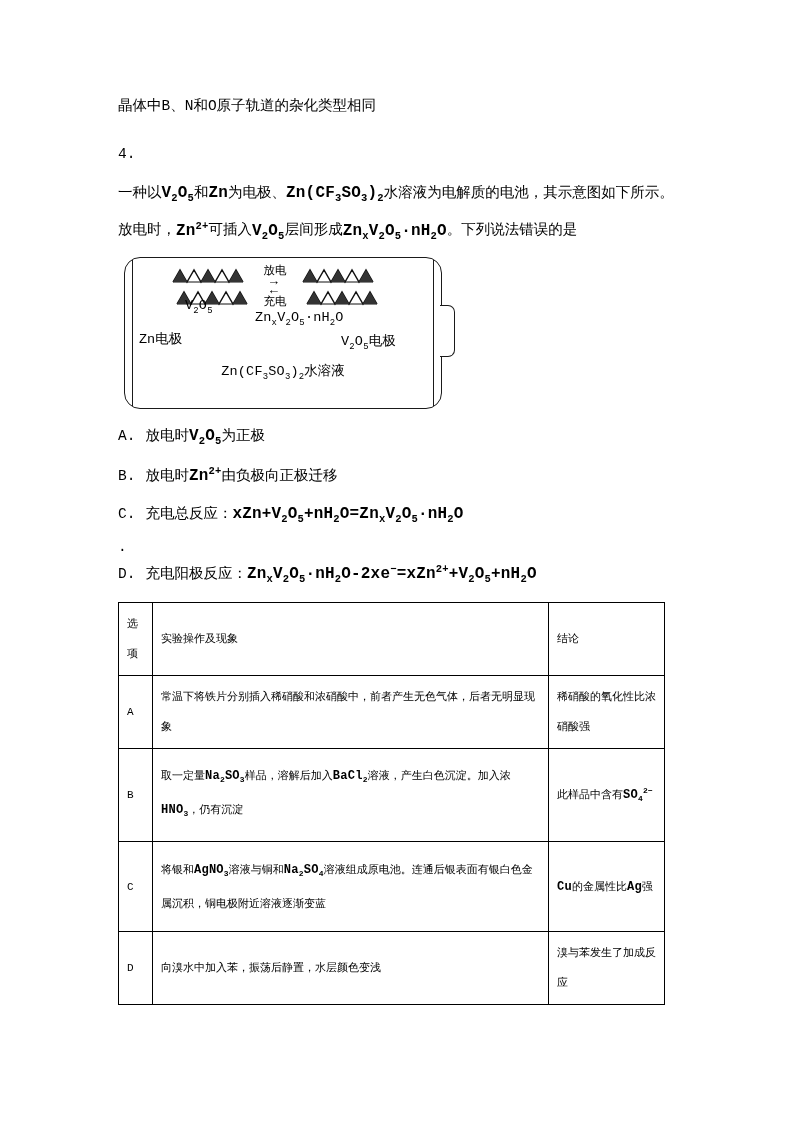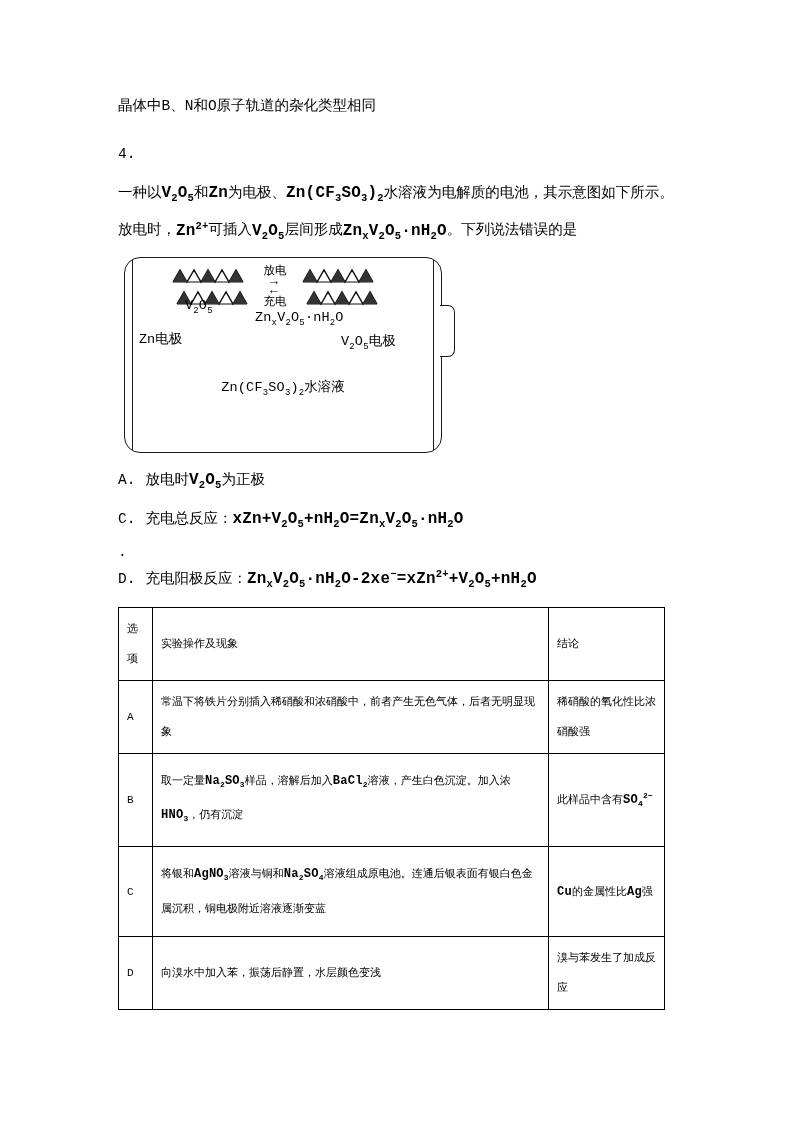--- a/index.html
+++ b/index.html
@@ -14,21 +14,21 @@
   .line { line-height:1.5; margin-bottom:14px; }
   .qnum-line { margin:26px 0 16px; }
   .stem-line { margin-bottom:12px; }
   .formula { font-weight:bold; font-size:1.1em; letter-spacing:.2px; white-space:nowrap; }
   .formula sub,.formula sup { font-size:.66em; }
   .opt-label { margin-right:10px; }
   .period-line { line-height:10px; margin:0 0 10px 0; }
 
   
   .battery {
-    position:relative; width:318px; height:196px; margin:10px 0 16px 6px;
+    position:relative; width:318px; height:152px; margin:10px 0 16px 6px;
     border:1.6px solid #1a1a1a; border-radius:16px; background:#fff;
     font-size:13.5px;
   }
   .battery .formula { font-weight:normal; font-size:1em; }
   .wall { position:absolute; top:2px; bottom:2px; width:0; border-left:1.3px solid #1a1a1a; }
   .wall.left { left:7px; } .wall.right { right:7px; }
   .terminal {
     position:absolute; right:-14px; top:47px; width:15px; height:52px;
     border:1.5px solid #1a1a1a; border-left:none; border-radius:0 7px 7px 0; background:#fff;
   }
@@ -36,21 +36,21 @@
   .crystal.cl { left:46px; top:8px; }
   .crystal.cr { left:176px; top:8px; }
   .cycle { position:absolute; left:124px; top:6px; width:52px; text-align:center;
            font-size:11.5px; line-height:13px; }
   .cyc-arrow { line-height:9px; font-size:13px; letter-spacing:2px; }
   .dlabel { position:absolute; white-space:nowrap; }
   .l-layer { left:60px; top:40px; }
   .r-layer { left:130px; top:52px; }
   .l-elec { left:14px; top:72px; }
   .r-elec { left:216px; top:74px; }
-  .electrolyte { left:0; right:0; top:120px; text-align:center; }
+  .electrolyte { left:0; right:0; top:104px; text-align:center; }
 
   
   .exp-table { border-collapse:collapse; width:546px; table-layout:fixed; margin-top:6px; }
   .exp-table th,.exp-table td {
     border:1px solid #000; font-weight:normal; text-align:left;
     vertical-align:middle; padding:6px 8px; line-height:30px; font-size:11px;
   }
   .exp-table col.c1 { width:34px; }
   .exp-table col.c2 { width:396px; }
   .exp-table col.c3 { width:116px; }
@@ -107,20 +107,23 @@
       <div class="dlabel r-layer"><span class="formula"><span>Zn</span><sub>x</sub><span>V</span><sub>2</sub><span>O</span><sub>5</sub><span>·nH</span><sub>2</sub><span>O</span></span></div>
       <div class="dlabel l-elec">Zn电极</div>
       <div class="dlabel r-elec"><span class="formula"><span>V</span><sub>2</sub><span>O</span><sub>5</sub></span><span>电极</span></div>
       <div class="dlabel electrolyte"><span class="formula"><span>Zn(CF</span><sub>3</sub><span>SO</span><sub>3</sub><span>)</span><sub>2</sub></span><span>水溶液</span></div>
     </div>
 
     <p class="line">
       <span class="opt-label">A.</span><span><span>放电时</span><span class="formula"><span>V</span><sub>2</sub><span>O</span><sub>5</sub></span><span>为正极</span></span>
     </p>
     <p class="line">
+      <span class="opt-label">B.</span><span><span>放电时</span><span class="formula"><span>Zn</span><sup>2+</sup></span><span>由负极向正极迁移</span></span>
+    </p>
+    <p class="line">
       <span class="opt-label">C.</span><span><span>充电总反应：</span><span class="formula"><span>xZn+V</span><sub>2</sub><span>O</span><sub>5</sub><span>+nH</span><sub>2</sub><span>O=Zn</span><sub>x</sub><span>V</span><sub>2</sub><span>O</span><sub>5</sub><span>·nH</span><sub>2</sub><span>O</span></span></span>
     </p>
     <p class="line period-line">.</p>
     <p class="line">
       <span class="opt-label">D.</span><span><span>充电阳极反应：</span><span class="formula"><span>Zn</span><sub>x</sub><span>V</span><sub>2</sub><span>O</span><sub>5</sub><span>·nH</span><sub>2</sub><span>O-2xe</span><sup>−</sup><span>=xZn</span><sup>2+</sup><span>+V</span><sub>2</sub><span>O</span><sub>5</sub><span>+nH</span><sub>2</sub><span>O</span></span></span>
     </p>
 
 
     <table class="exp-table">
       <colgroup>

